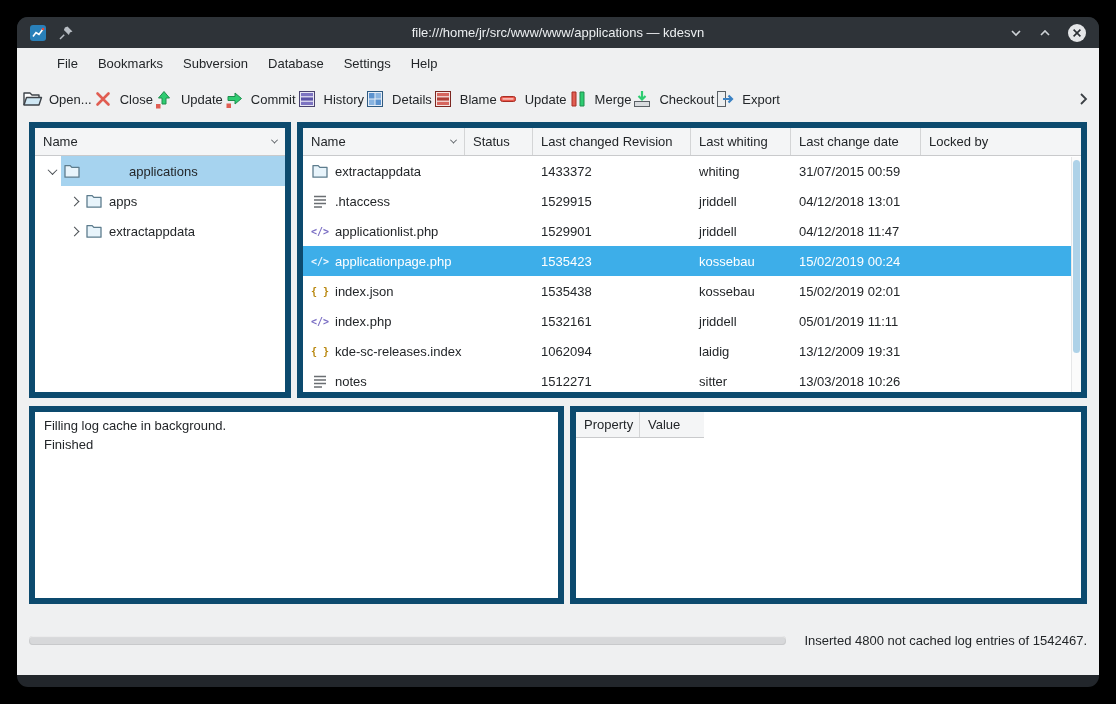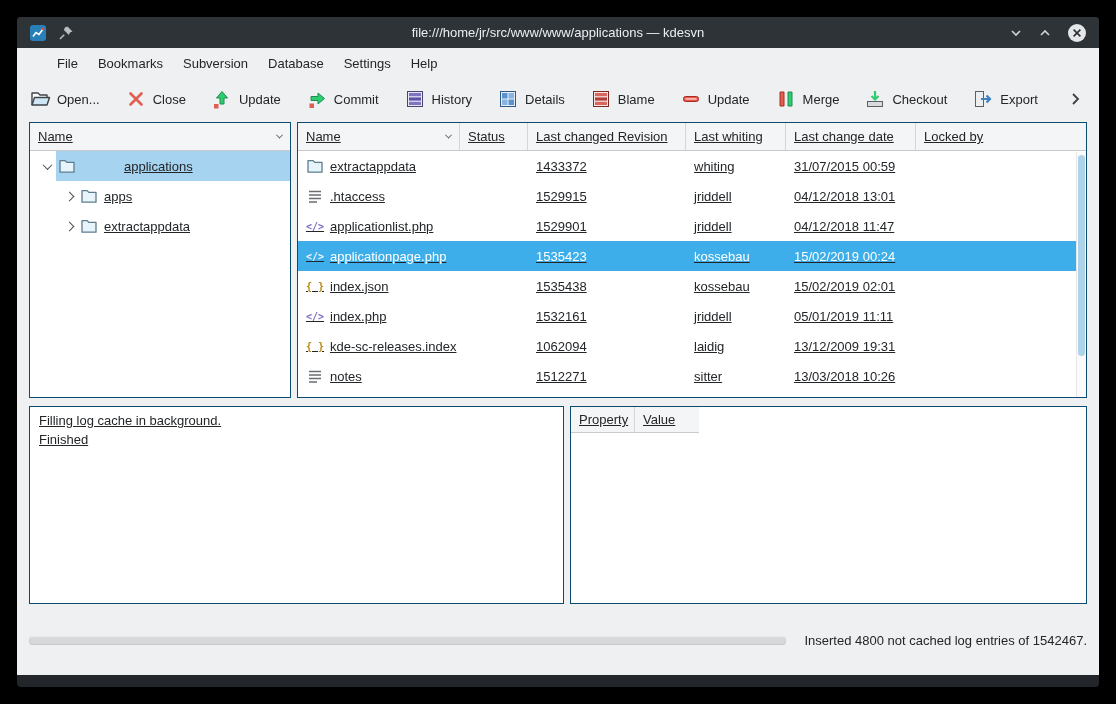--- a/index.html
+++ b/index.html
@@ -1,39 +1,39 @@
 <!DOCTYPE html>
 <html style="--sel: #3daee9;"><head>
 <meta charset="utf-8">
 <style>
   * { box-sizing: border-box; margin: 0; padding: 0; }
   html,body { width: 1116px; height: 704px; background:#000; font-family:"Liberation Sans","DejaVu Sans",sans-serif; }
   .stage { position:relative; width:1116px; height:704px; background:#000; overflow:hidden; }
-  .window { position:absolute; left:17px; top:17px; width:1082px; height:670px; border-radius:4px;
+  .window { position:absolute; left:17px; top:17px; width:1082px; height:670px; border-radius:11px;
             background:#22262b; overflow:hidden; box-shadow:0 6px 24px rgba(0,0,0,.6); }
   
   .titlebar { position:relative; height:31px; background:#2e3338; display:flex; align-items:center; padding:0 12px; }
   .tb-left { display:flex; align-items:center; gap:11px; }
   .tb-right { margin-left:auto; display:flex; align-items:center; gap:15px; }
   .tb-title { position:absolute; left:50%; transform:translateX(-50%); color:#eceff1; font-size:13px; white-space:nowrap; }
   .icon { display:inline-flex; align-items:center; justify-content:center; line-height:0; }
   
   .content { position:absolute; top:31px; left:0; right:0; bottom:12px; background:#eff0f1;
              display:flex; flex-direction:column; color:#232629; font-size:13px; }
   
   .menubar { height:30px; display:flex; align-items:center; padding:0 4px;margin-left:26px; }
   .menu-item { padding:4px 10px; border-radius:3px; cursor:default; }
   
-  .toolbar { height:42px; display:flex; align-items:center; padding:0 12px; gap:25px; }
+  .toolbar { height:42px; display:flex; align-items:center; padding:0 4px; }
   .tb-item { display:flex; align-items:center; gap:6px; cursor:default; }
   .tb-label { white-space:nowrap; }
   .tb-overflow { margin-left:auto; padding-right:4px; }
   
   .main { display:flex; gap:6px; margin:2px 12px 0; height:276px; }
-  .panel { background:#fff; border:1px solid #0c4a6e;text-decoration:underline; }
+  .panel { background:#fff; border:6px solid #0c4a6e; }
   .panel-header { height:28px; background:#f4f5f6; border-bottom:1px solid #c9cacc; display:flex; align-items:center; padding:0 8px; }
   .tree-panel { width:262px; flex:none; display:flex; flex-direction:column; }
   .tree-header span:first-child { flex:1; }
   .chev { display:inline-block; width:7px; height:7px; border-right:1.5px solid #4a4f54; border-bottom:1.5px solid #4a4f54; }
   .chev.down { transform:rotate(45deg) translate(-1px,-1px); }
   .chev.right { transform:rotate(-45deg); }
   .chev.small { width:5px; height:5px; border-color:#5c6166; }
   .tree-body { flex:1; overflow:hidden; }
   .trow { height:30px; display:flex; align-items:center; }
   .trow .chevbox { width:18px; flex:none; display:flex; justify-content:center; }

